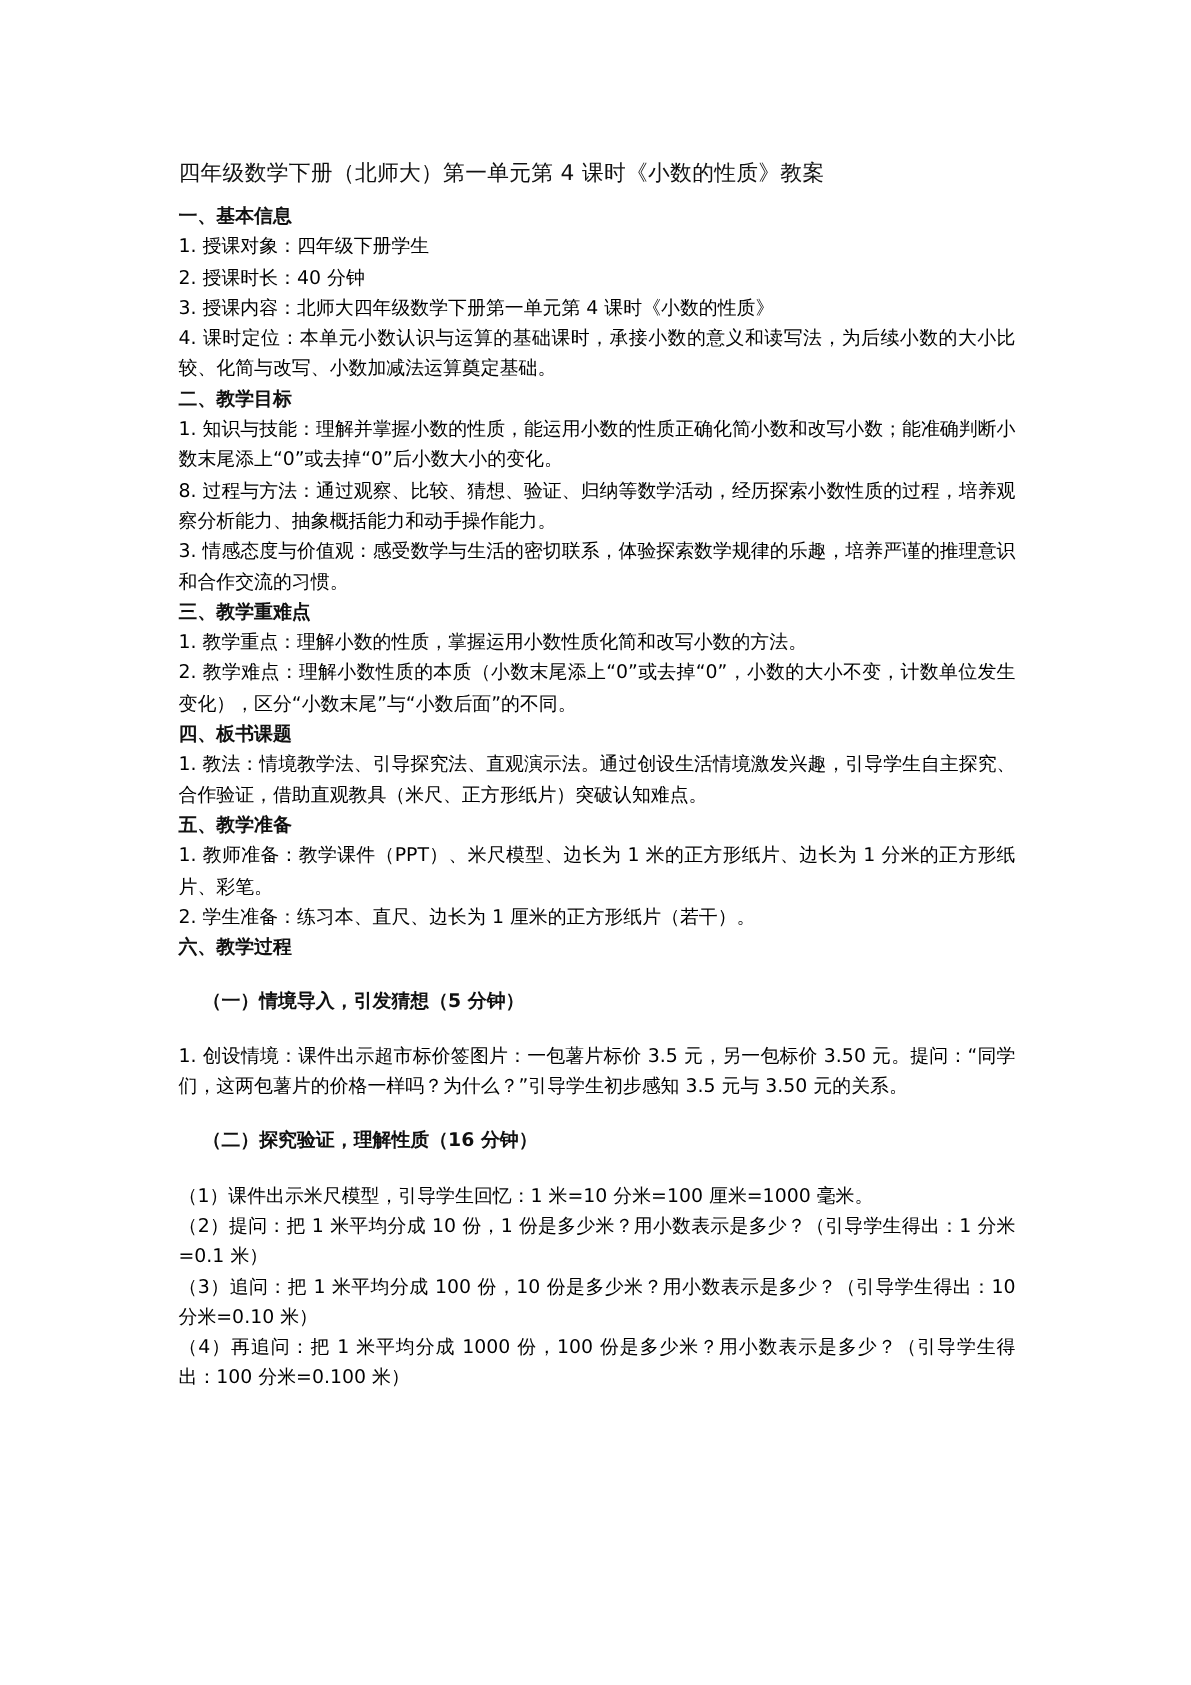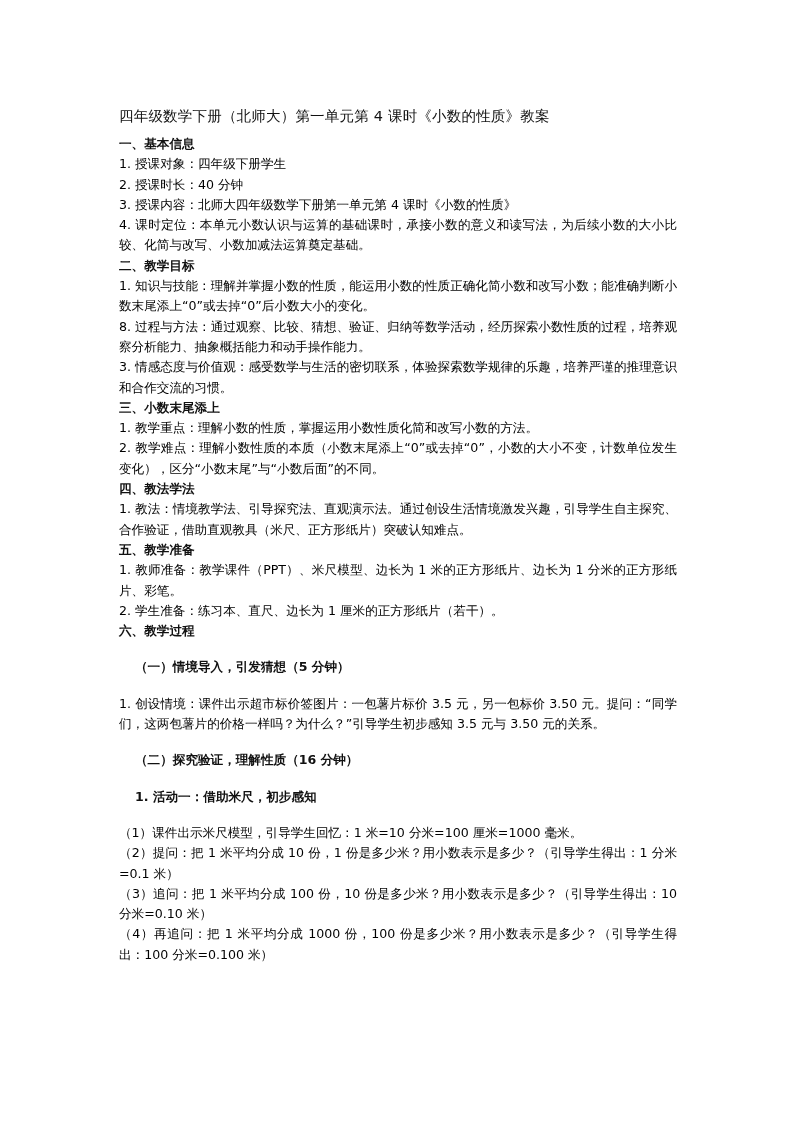--- a/index.html
+++ b/index.html
@@ -26,40 +26,39 @@
   </div>
 
   <div>
     <div class="h1">二、教学目标</div>
     <div class="p">1. 知识与技能：理解并掌握小数的性质，能运用小数的性质正确化简小数和改写小数；能准确判断小数末尾添上“0”或去掉“0”后小数大小的变化。</div>
     <div class="p">8. 过程与方法：通过观察、比较、猜想、验证、归纳等数学活动，经历探索小数性质的过程，培养观察分析能力、抽象概括能力和动手操作能力。</div>
     <div class="p">3. 情感态度与价值观：感受数学与生活的密切联系，体验探索数学规律的乐趣，培养严谨的推理意识和合作交流的习惯。</div>
   </div>
 
   <div>
-    <div class="h1">三、小数末尾添上</div>
+    <div class="h1">三、教学重难点</div>
     <div class="p">1. 教学重点：理解小数的性质，掌握运用小数性质化简和改写小数的方法。</div>
     <div class="p">2. 教学难点：理解小数性质的本质（小数末尾添上“0”或去掉“0”，小数的大小不变，计数单位发生变化），区分“小数末尾”与“小数后面”的不同。</div>
   </div>
 
   <div>
-    <div class="h1">四、教法学法</div>
+    <div class="h1">四、板书课题</div>
     <div class="p">1. 教法：情境教学法、引导探究法、直观演示法。通过创设生活情境激发兴趣，引导学生自主探究、合作验证，借助直观教具（米尺、正方形纸片）突破认知难点。</div>
   </div>
 
   <div>
     <div class="h1">五、教学准备</div>
     <div class="p">1. 教师准备：教学课件（PPT）、米尺模型、边长为 1 米的正方形纸片、边长为 1 分米的正方形纸片、彩笔。</div>
     <div class="p">2. 学生准备：练习本、直尺、边长为 1 厘米的正方形纸片（若干）。</div>
   </div>
 
   <div>
     <div class="h1">六、教学过程</div>
     <div class="h2">（一）情境导入，引发猜想（5 分钟）</div>
     <div class="p">1. 创设情境：课件出示超市标价签图片：一包薯片标价 3.5 元，另一包标价 3.50 元。提问：“同学们，这两包薯片的价格一样吗？为什么？”引导学生初步感知 3.5 元与 3.50 元的关系。</div>
     <div class="h2">（二）探究验证，理解性质（16 分钟）</div>
-    <div class="h2">1. 活动一：借助米尺，初步感知</div>
     <div class="p">（1）课件出示米尺模型，引导学生回忆：1 米=10 分米=100 厘米=1000 毫米。</div>
     <div class="p">（2）提问：把 1 米平均分成 10 份，1 份是多少米？用小数表示是多少？（引导学生得出：1 分米=0.1 米）</div>
     <div class="p">（3）追问：把 1 米平均分成 100 份，10 份是多少米？用小数表示是多少？（引导学生得出：10 分米=0.10 米）</div>
     <div class="p">（4）再追问：把 1 米平均分成 1000 份，100 份是多少米？用小数表示是多少？（引导学生得出：100 分米=0.100 米）</div>
   </div>
 </div>
 
 </body></html>

